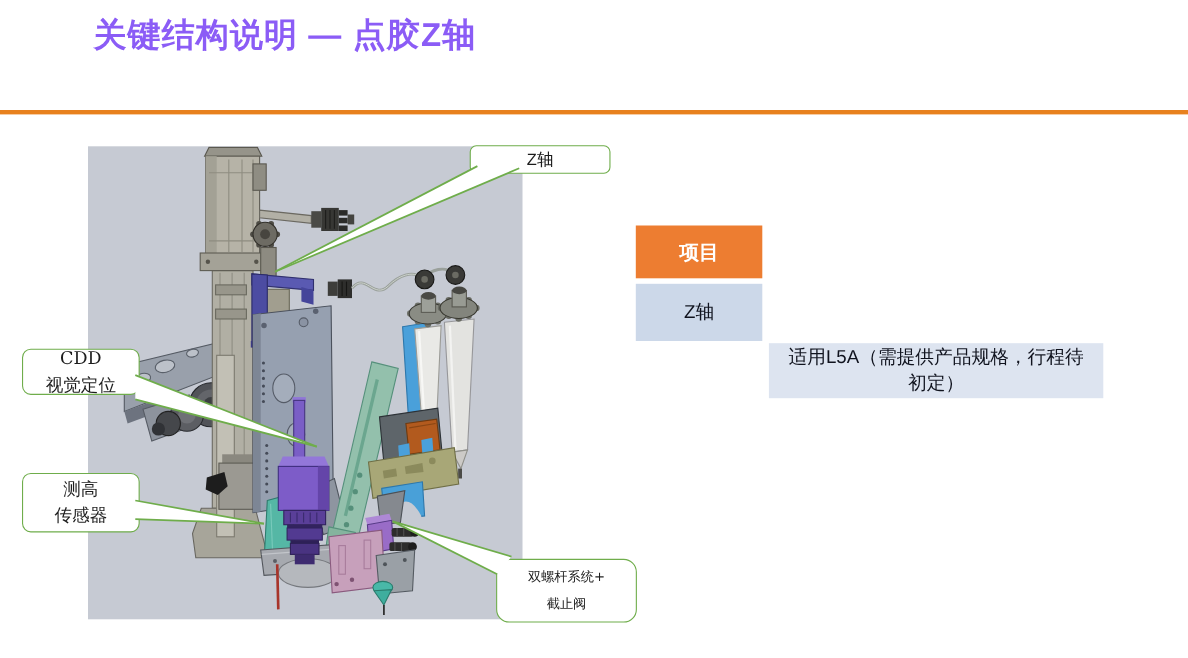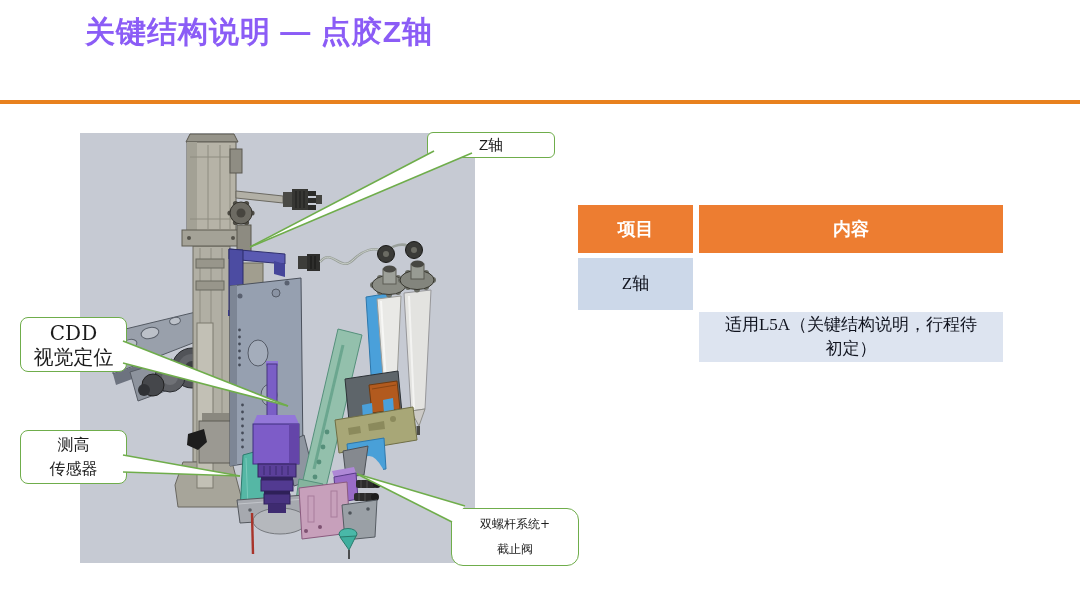--- a/index.html
+++ b/index.html
@@ -27,28 +27,28 @@
 
   
   .callout{
     background:#ffffff;border:1.6px solid #6FAD4B;border-radius:8px;
     color:#1c1c1c;text-align:center;
     font-family:"DejaVu Serif", serif;
     display:flex;align-items:center;justify-content:center;
     box-sizing:border-box;z-index:5;
   }
   #callout-z-axis{left:427px;top:132px;width:128px;height:26px;font-size:15px;border-radius:6px;font-family:"Liberation Sans",sans-serif;}
-  #callout-cdd{left:20px;top:317px;width:107px;height:55px;font-size:20px;line-height:24px;}
+  #callout-cdd{left:20px;top:317px;width:107px;height:42px;font-size:16px;line-height:24px;}
   #callout-height-sensor{left:20px;top:430px;width:107px;height:54px;font-size:16px;line-height:24px;}
   #callout-screw-system{left:451px;top:508px;width:128px;height:58px;font-size:12px;line-height:25px;border-radius:12px;}
 
   #callout-tails{left:0;top:0;width:1080px;height:598px;z-index:6;pointer-events:none;}
 
   
-  #spec-table{left:578px;top:205px;width:425px;height:157px;font-family:Liberation Serif, serif;}
+  #spec-table{left:578px;top:205px;width:425px;height:157px;}
   .tcell{
     position:absolute;box-sizing:border-box;display:flex;align-items:center;justify-content:center;
     text-align:center;
   }
   .thead{
     background:#ED7D31;color:#ffffff;font-weight:bold;font-size:18px;height:48px;top:0;
   }
   .tbody{color:#10131e;font-size:17px;line-height:24px;}
   .row1{background:#ccd8e9;top:53px;height:52px;}
   .row2{background:#dde4f0;top:107px;height:50px;}
@@ -352,19 +352,18 @@
   </g>
   <g>
     <polygon points="357,474 465,506 452,522" fill="#ffffff"></polygon>
     <line x1="357" y1="474" x2="465" y2="506" stroke="#6FAD4B" stroke-width="1.6"></line>
     <line x1="357" y1="474" x2="452" y2="522" stroke="#6FAD4B" stroke-width="1.6"></line>
   </g>
 </svg>
 
 <div class="abs" id="spec-table">
   <div class="tcell thead col1">项目</div>
-  <div class="tcell thead col2">内容</div>
 
   <div class="tcell tbody row1 col1">Z轴</div>
 
-  <div class="tcell tbody row2 col2 multiline">适用L5A（关键结构说明，行程待
+  <div class="tcell tbody row2 col2 multiline">适用L5A（需提供产品规格，行程待
 初定）</div>
 </div>
 
 </body></html>

